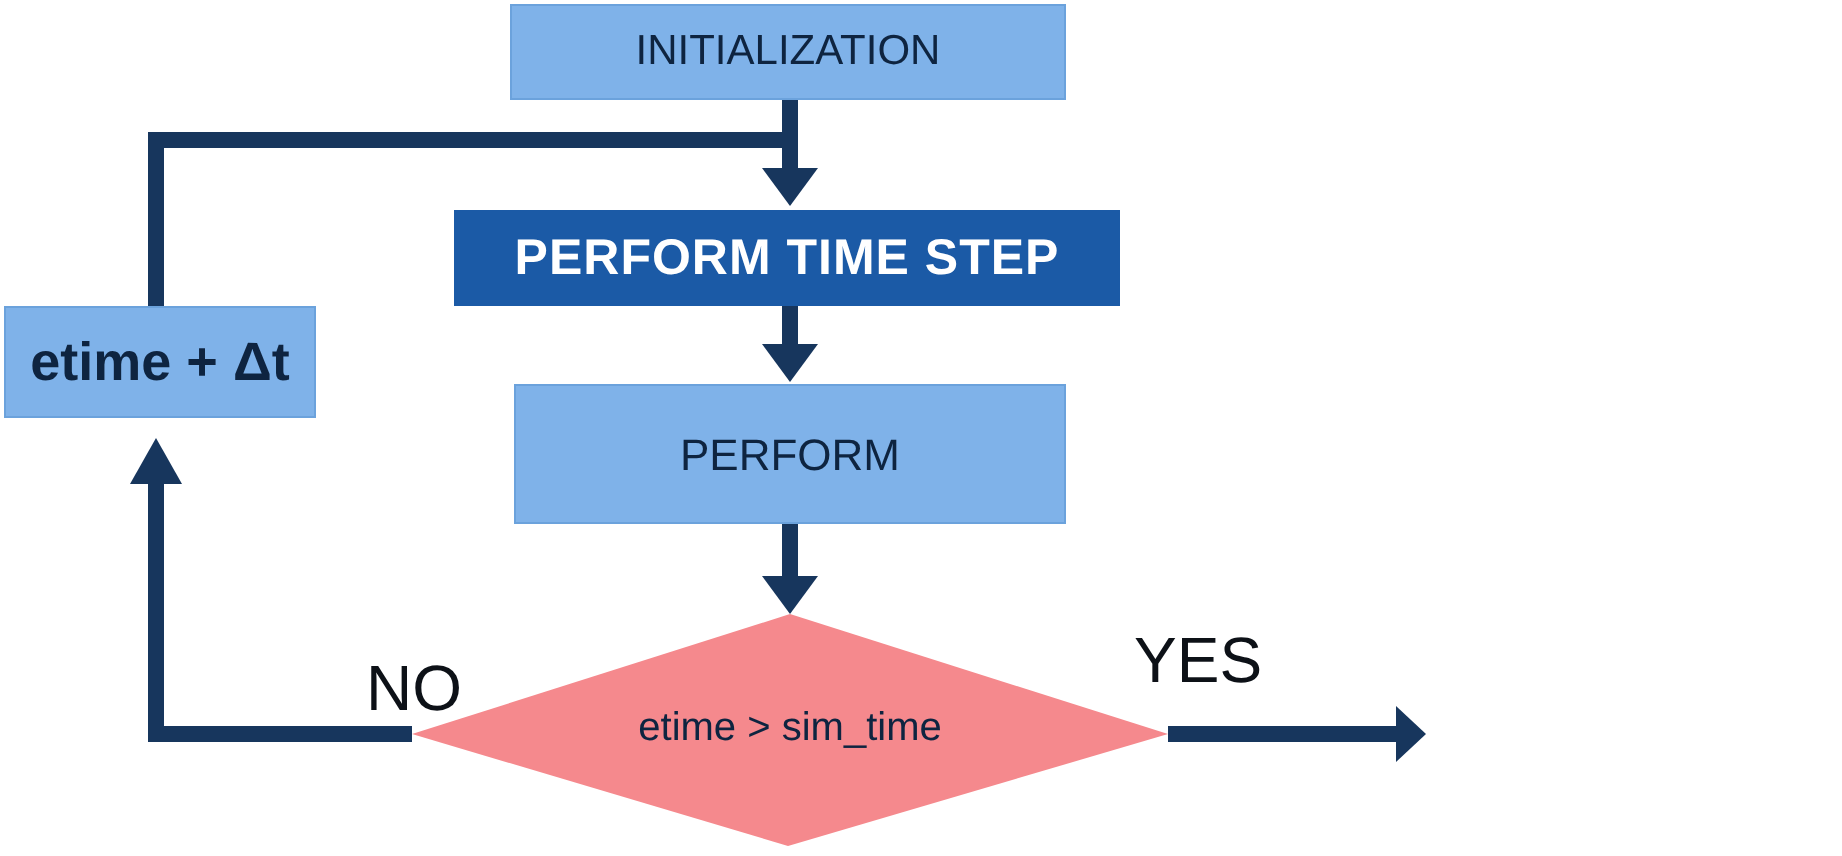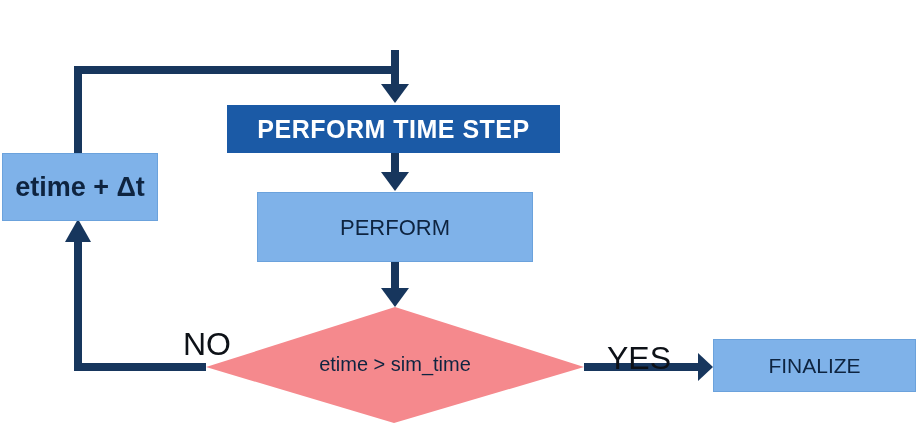--- a/index.html
+++ b/index.html
@@ -51,38 +51,38 @@
     border: 1px solid var(--light-blue-border, #6BA2DC);
     color: var(--box-text, #0E2440);
   }
   .box.dark {
     background: var(--dark-blue, #1B5AA6);
     color: var(--white-text, #FFFFFF);
   }
   #init-box      { left: 255px; top: 2px;   width: 278px; height: 48px; font-size: 21px; }
   #perform-box   { left: 227px; top: 105px; width: 333px; height: 48px; font-size: 25px; font-weight: bold; letter-spacing: 0.5px; }
   #output-box    { left: 257px; top: 192px; width: 276px; height: 70px; font-size: 22px; line-height: 31px; }
-  #increment-box { left: 2px;   top: 153px; width: 156px; height: 68px; font-size: 27px; font-weight: bold; justify-content: center; }
+  #increment-box { left: 2px;   top: 153px; width: 156px; height: 56px; font-size: 27px; font-weight: bold; justify-content: center; }
   #finalize-box  { left: 713px; top: 339px; width: 203px; height: 53px; font-size: 21px; }
   .decision-label {
     position: absolute;
     left: 206px;
     top: 353px;
     width: 378px;
     text-align: center;
     font-size: 20px;
     color: var(--box-text, #0E2440);
   }
   .branch-label {
     position: absolute;
     font-size: 32px;
     color: var(--label-text, #0D1117);
   }
   #no-label  { left: 183px; top: 326px; }
-  #yes-label { left: 567px; top: 340px; margin-left: 40px; }
+  #yes-label { left: 567px; top: 312px; }
 </style>
 </head>
 <body>
 
 <div class="canvas">
 
   <svg class="overlay" viewBox="0 0 921 428" xmlns="http://www.w3.org/2000/svg">
 
     <path class="connector" d="M 78 155 L 78 70 L 399 70"></path>
 
@@ -97,35 +97,35 @@
 
     <path class="connector" d="M 206 367 L 78 367 L 78 241"></path>
     <polygon class="arrowhead" points="65,242 91,242 78,219"></polygon>
 
     <path class="connector" d="M 584 367 L 698 367"></path>
     <polygon class="arrowhead" points="698,353 698,381 713,367"></polygon>
 
     <polygon class="diamond-shape" points="395,307 584,367 394,423 206,367"></polygon>
   </svg>
 
+  <div class="box light" id="init-box">
+    <span>INITIALIZATION</span>
+  </div>
 
   <div class="box dark" id="perform-box">
     <span>PERFORM TIME STEP</span>
   </div>
 
   <div class="box light" id="output-box">
     <div>PERFORM</div>
   </div>
 
   <div class="box light" id="increment-box">
     <span>etime + Δt</span>
   </div>
 
-  <div class="box light" id="finalize-box">
-    <span>FINALIZE</span>
-  </div>
 
   <div class="decision-label">etime &gt; sim_time</div>
 
   <div class="branch-label" id="no-label">NO</div>
   <div class="branch-label" id="yes-label">YES</div>
 
 </div>
 
 </body></html>

